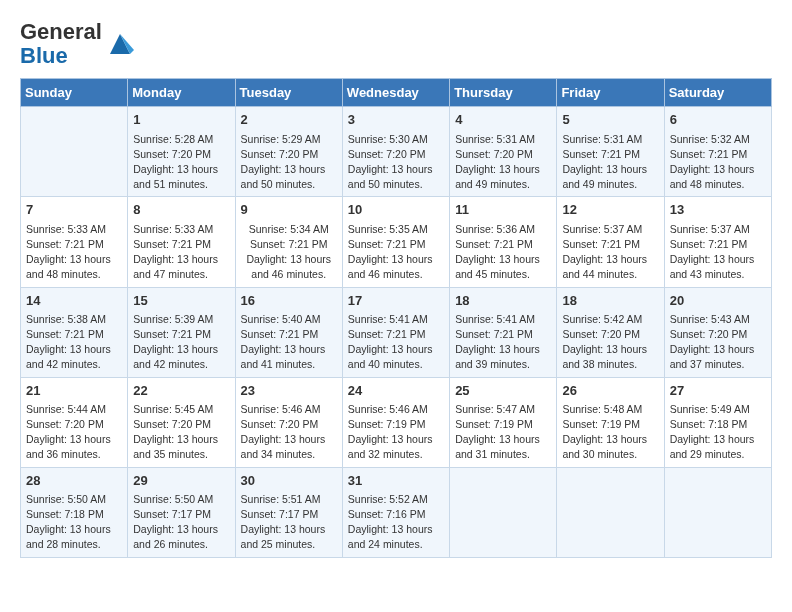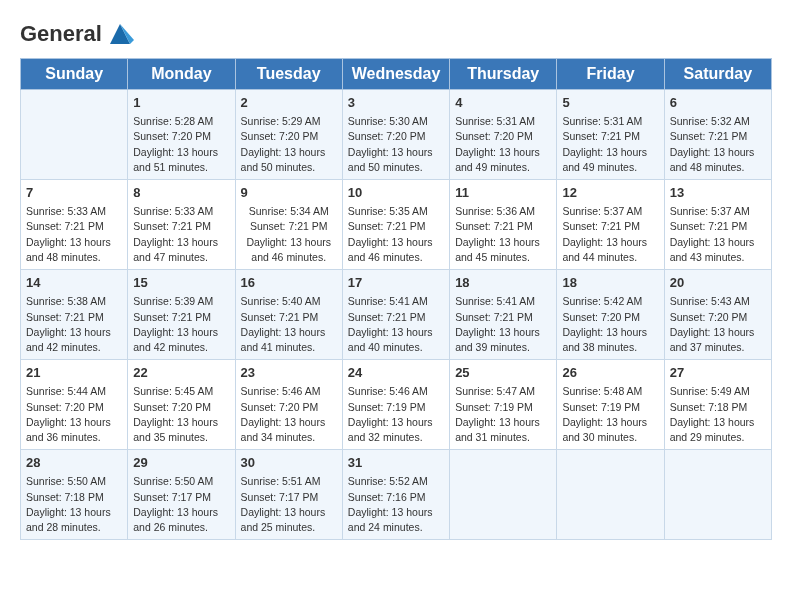--- a/index.html
+++ b/index.html
@@ -50,22 +50,22 @@
       width: 100%;
       border-collapse: collapse;
       font-size: 11px;
     }
     .calendar thead tr {
       background-color: #3a77b8;
       color: #fff;
     }
     .calendar thead th {
       padding: 6px 4px;
-      text-align: center;
-      font-size: 16px;
+      text-align: left;
+      font-size: 13px;
       font-weight: bold;
       border: 1px solid #aac4e0;
     }
     .calendar tbody td {
       border: 1px solid #c8d8e8;
       vertical-align: top;
       padding: 4px 5px;
       width: calc(100% / 7);
       min-height: 80px;
       height: 85px;
@@ -91,20 +91,21 @@
     }
     .empty { background-color: inherit !important; }
   </style>
 </head>
 <body>
 
 <div class="header">
   <div class="logo">
     <div class="logo-text">
       <span class="logo-general">General</span>
+      <span class="logo-blue">Blue</span>
     </div>
     <svg class="logo-icon" viewBox="0 0 28 28">
       <polygon points="4,24 14,4 24,24" fill="#1a6aaa"></polygon>
       <polygon points="14,4 24,24 28,20" fill="#3a9ad9"></polygon>
     </svg>
   </div>
 </div>
 
 <table class="calendar">
   <thead>

